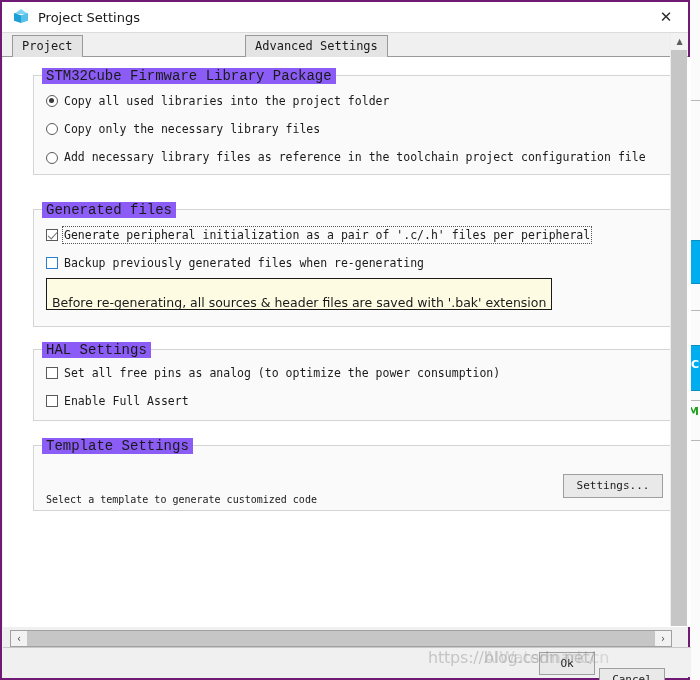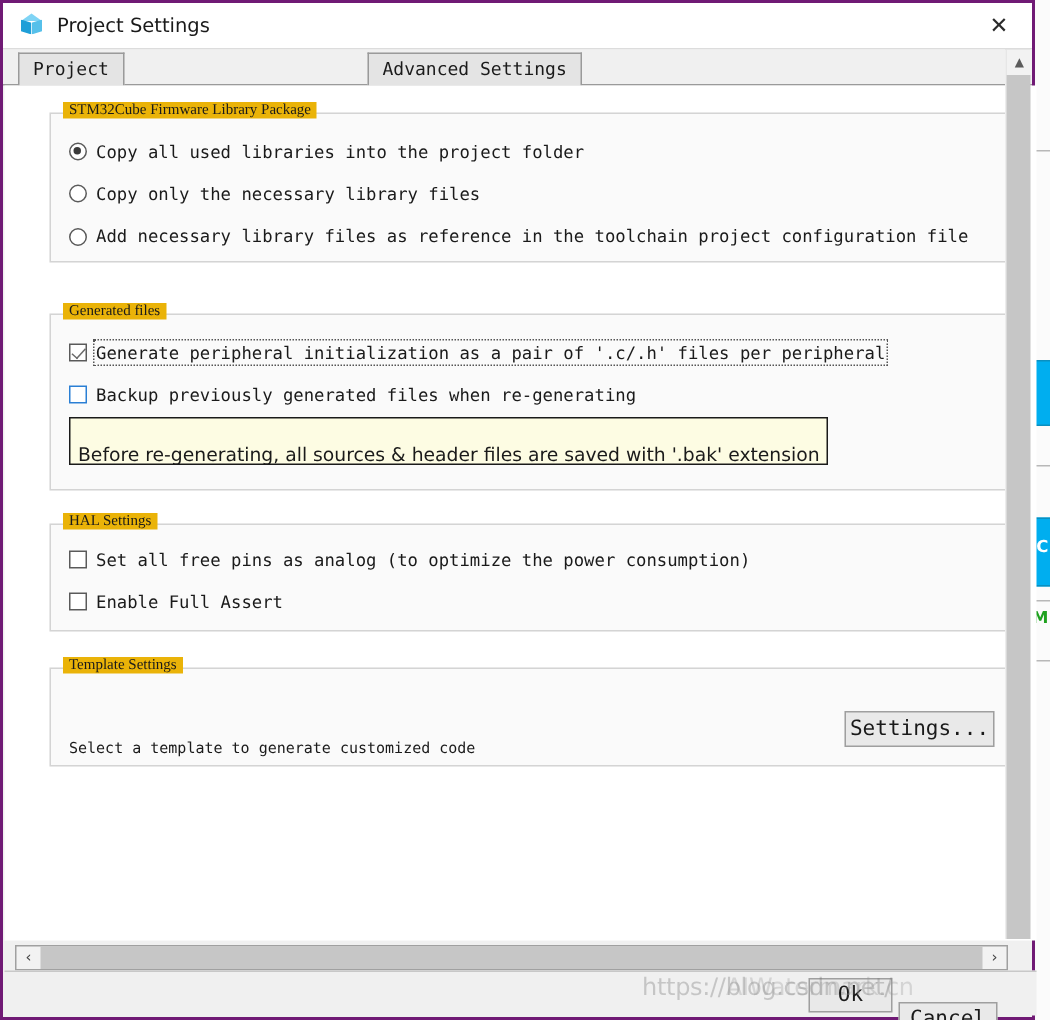--- a/index.html
+++ b/index.html
@@ -154,23 +154,23 @@
     left: 22px;
     width: 645px;
     border: 1px solid #d4d4d4;
     background: #fafafa;
     box-sizing: border-box;
   }
   .group-title {
     position: absolute;
     left: 8px; top: -8px;
     padding: 0 4px;
-    background: #eab308;
-    font-family: Liberation Serif, serif;
-    font-size: 10px;
+    background: #8b5cf6;
+    font-family: Liberation Mono, monospace;
+    font-size: 14px;
     color: #1a1a1a;
     white-space: nowrap;
   }
 
   .optrow {
     position: absolute;
     display: flex;
     align-items: center;
     white-space: nowrap;
   }
@@ -225,21 +225,21 @@
     position: absolute;
     font-family: "DejaVu Sans Mono", monospace;
     font-size: 10px;
     color: #1a1a1a;
     white-space: nowrap;
     margin-top: 16px;
   }
 
   .btn {
     font-family: "DejaVu Sans Mono", monospace;
-    font-size: 14px;
+    font-size: 11px;
     color: #1a1a1a;
     background: #e9e9e9;
     border: 1px solid #9f9f9f;
     box-sizing: border-box;
     text-align: center;
     cursor: pointer;
   }
 
   #settings-btn {
     position: absolute;

